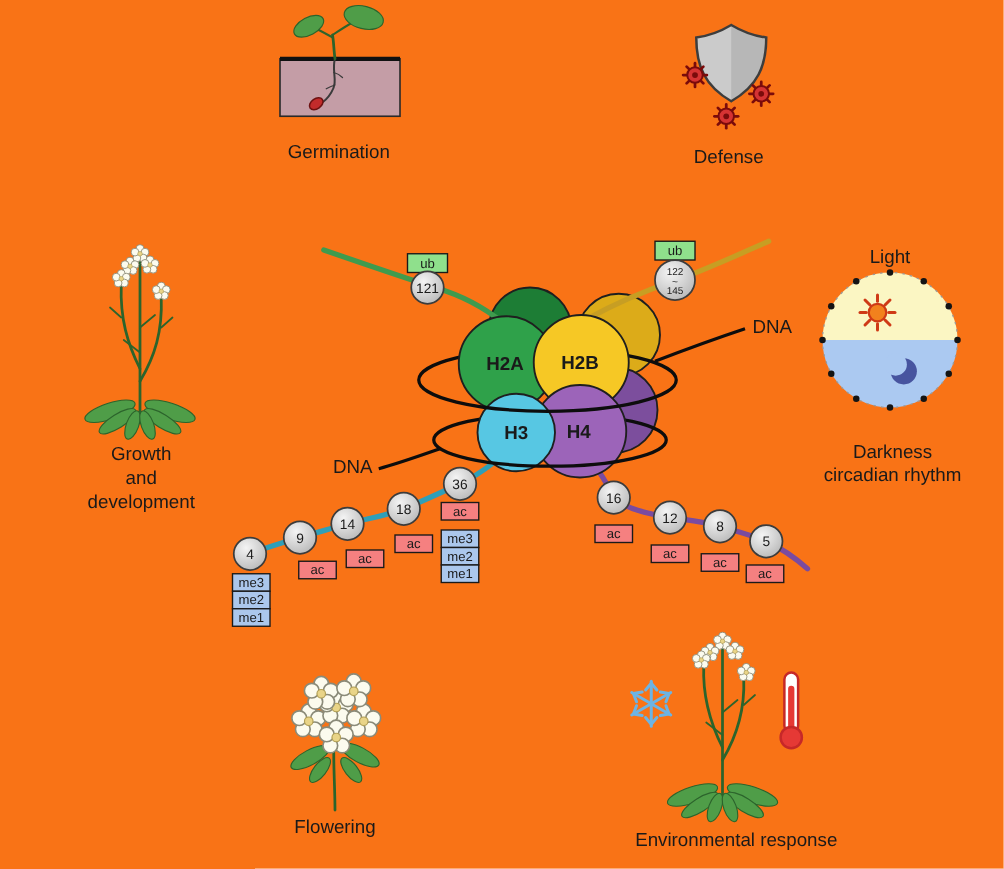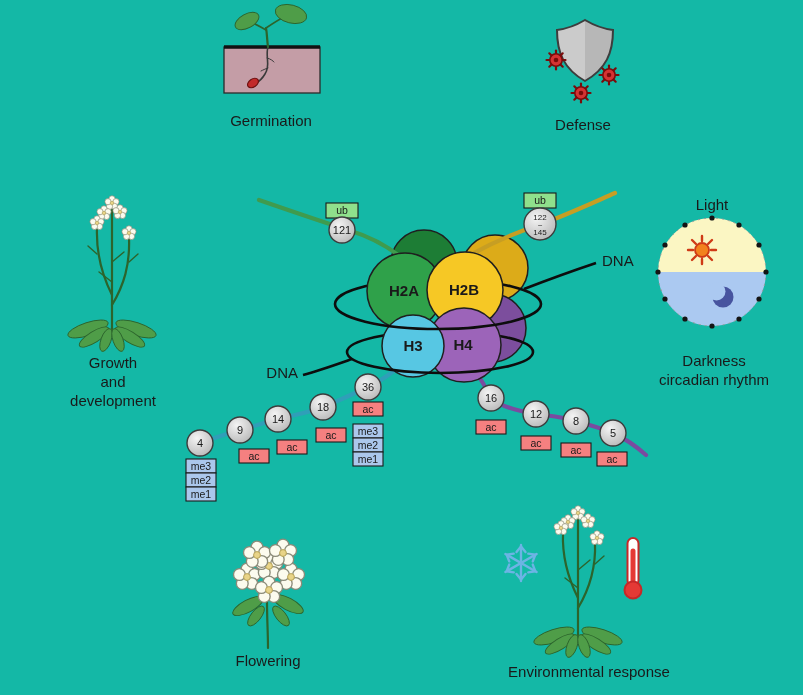--- a/index.html
+++ b/index.html
@@ -1,16 +1,16 @@
 <!DOCTYPE html>
 <html><head>
 <meta charset="utf-8">
 <style>
   html,body{margin:0;padding:0;background:#ffffff;}
-  .figure{position:relative;width:803px;height:695px;background:#14b8a6;overflow:hidden;}
+  .figure{position:relative;width:803px;height:695px;background:#f97316;overflow:hidden;}
   svg{display:block;}
   text{font-family:"Liberation Sans","DejaVu Sans",sans-serif;fill:#1a1a1a;}
   .mid{text-anchor:middle;}
   .end{text-anchor:end;}
   .cap{font-size:15px;}
   .hist{font-size:15px;font-weight:bold;}
   .res{fill:url(#gg);stroke:#3c3c3c;stroke-width:1.4;}
   .res-num{font-size:11px;}
   .res-num-sm{font-size:8px;}
   .mod-box{stroke:#1a1a1a;stroke-width:1.1;}

